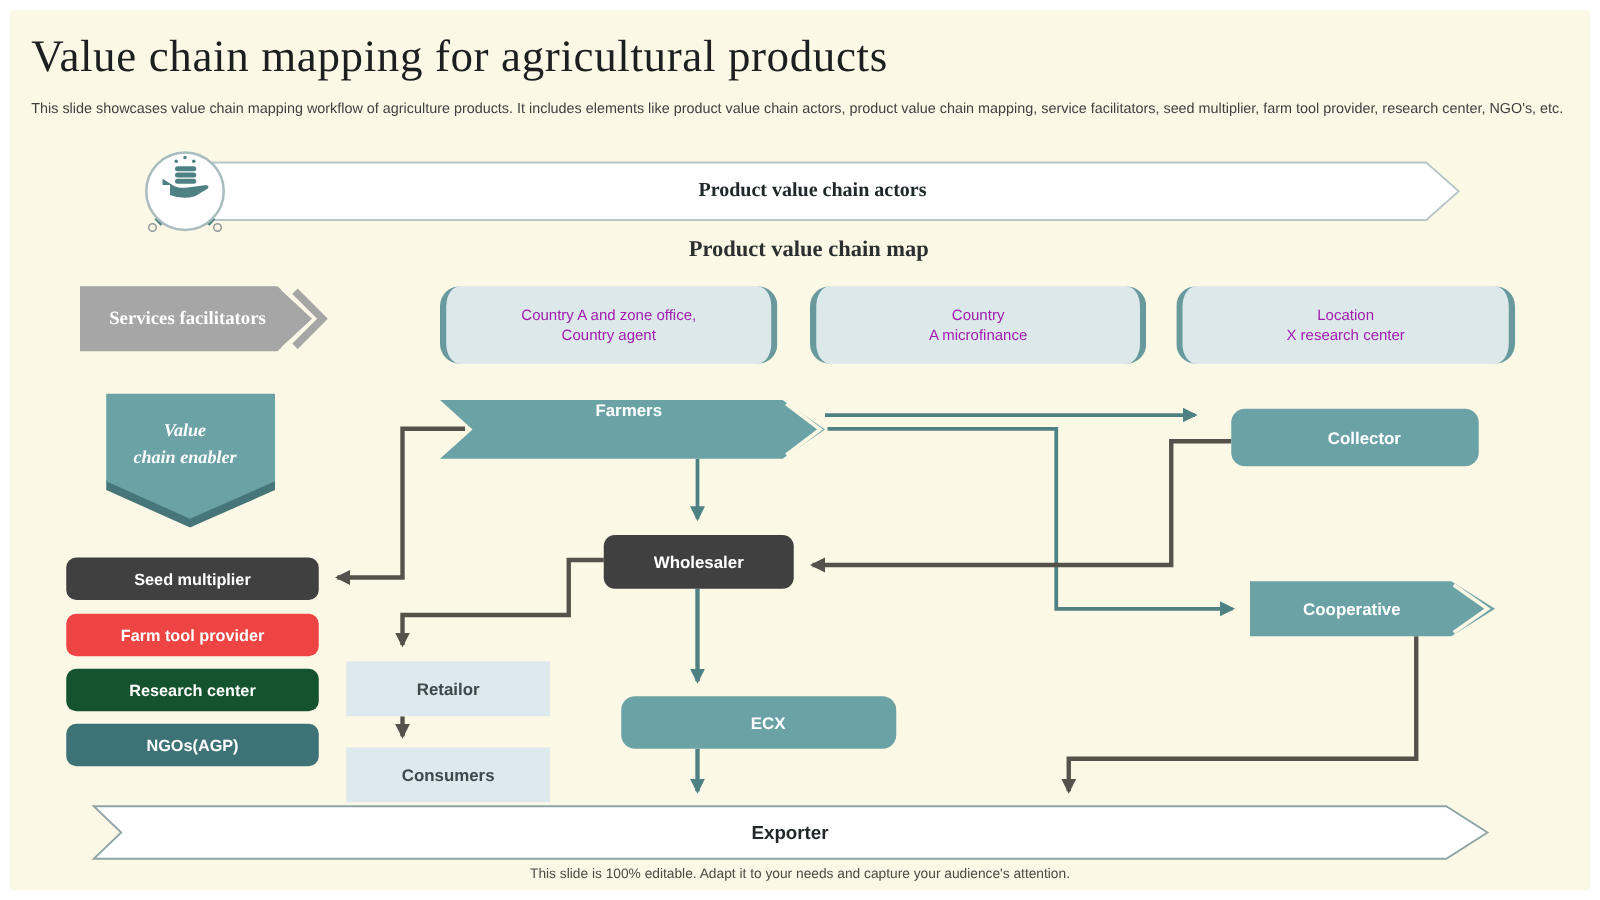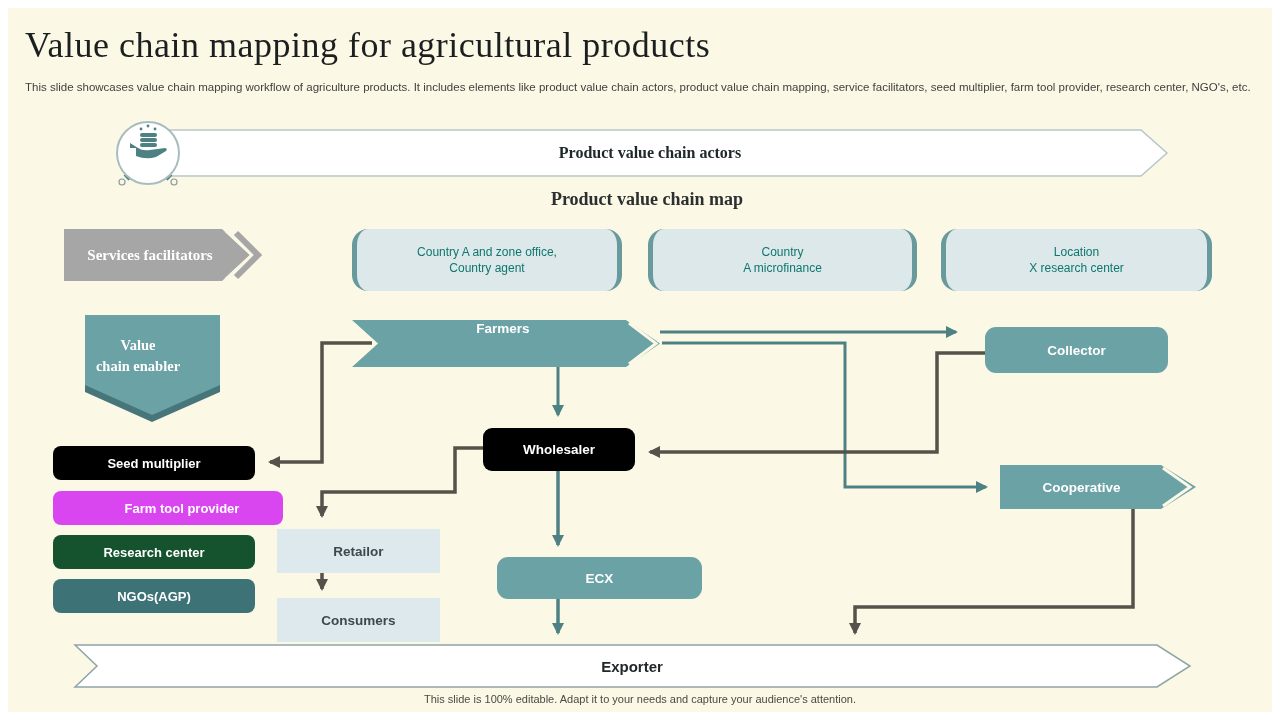--- a/index.html
+++ b/index.html
@@ -12,29 +12,29 @@
   .subtitle{left:25px;top:80px;width:1232px;font-size:11.5px;line-height:14px;color:#3f3f3f;}
   .footer{left:240px;top:693px;width:800px;text-align:center;font-size:11px;color:#4a4a42;}
   .shapes{position:absolute;left:0;top:0;}
   .lbl{display:flex;align-items:center;justify-content:center;text-align:center;
        color:#ffffff;font-weight:bold;}
   .banner-lbl{left:300px;top:139px;width:700px;height:28px;font-family:"Liberation Serif",serif;
               font-size:16px;color:#20282a;}
   .map-heading{left:397px;top:189px;width:500px;height:24px;font-family:"Liberation Serif",serif;
                font-size:18px;color:#2b2f30;font-weight:bold;text-align:center;}
   .svc-lbl{left:70px;top:241px;width:160px;height:28px;font-family:"Liberation Serif",serif;font-size:15px;}
-  .enabler-lbl{left:74px;top:334px;width:128px;height:44px;font-family:"Liberation Serif",serif;
-               font-size:14.5px;line-height:21px;flex-direction:column;}
+  .enabler-lbl{left:84px;top:334px;width:128px;height:44px;font-family:"Liberation Serif",serif;
+               font-size:14.5px;line-height:21px;flex-direction:column;font-style:italic;}
   .fac-box{top:229px;height:62px;background:#DCE8EA;border-radius:16px;
            border-left:5px solid #67999D;border-right:5px solid #67999D;box-sizing:border-box;
            display:flex;flex-direction:column;align-items:center;justify-content:center;
-           font-size:12px;line-height:16px;color:#0f766e;text-align:center;}
+           font-size:12px;line-height:16px;color:#a21caf;text-align:center;}
   .node{border-radius:9px;font-size:13.5px;}
-  .teal{background:#6BA2A6;}
-  .gray{background:#000000;}
+  .teal{background:#6BA2A6;padding-left:15px;}
+  .gray{background:#404040;}
   .lite{background:#DDE9EC;color:#3C4A4D;border-radius:0;}
   .side-item{left:53px;width:202px;height:34px;border-radius:8px;font-size:13px;}
   .farmers-lbl{left:413px;top:314px;width:180px;height:28px;font-size:13.5px;}
   .coop-lbl{left:1000px;top:473px;width:163px;height:28px;font-size:13.5px;}
   .exporter-lbl{left:432px;top:654px;width:400px;height:25px;font-size:15px;color:#22282a;
                 font-weight:bold;display:flex;align-items:center;justify-content:center;}
 </style>
 </head>
 <body>
 
@@ -114,21 +114,21 @@
   <div class="abs fac-box" style="left:648px;width:269px;">
     <span>Country</span>
     <span>A microfinance</span>
   </div>
   <div class="abs fac-box" style="left:941px;width:271px;">
     <span>Location</span>
     <span>X research  center</span>
   </div>
 
   <div class="abs lbl side-item gray" style="top:446px;">Seed multiplier</div>
-  <div class="abs lbl side-item" style="top:491px;background:#d946ef;padding-left:28px;">Farm tool provider</div>
+  <div class="abs lbl side-item" style="top:491px;background:#ef4444;">Farm tool provider</div>
   <div class="abs lbl side-item" style="top:535px;background:#14532d;">Research center</div>
   <div class="abs lbl side-item" style="top:579px;background:#3D7276;">NGOs(AGP)</div>
 
   <div class="abs lbl farmers-lbl">Farmers</div>
   <div class="abs lbl node teal" style="left:985px;top:327px;width:183px;height:46px;border-radius:11px;">Collector</div>
   <div class="abs lbl node gray" style="left:483px;top:428px;width:152px;height:43px;">Wholesaler</div>
   <div class="abs lbl coop-lbl">Cooperative</div>
   <div class="abs lbl node lite" style="left:277px;top:529px;width:163px;height:44px;">Retailor</div>
   <div class="abs lbl node lite" style="left:277px;top:598px;width:163px;height:44px;">Consumers</div>
   <div class="abs lbl node teal" style="left:497px;top:557px;width:205px;height:42px;border-radius:11px;">ECX</div>

